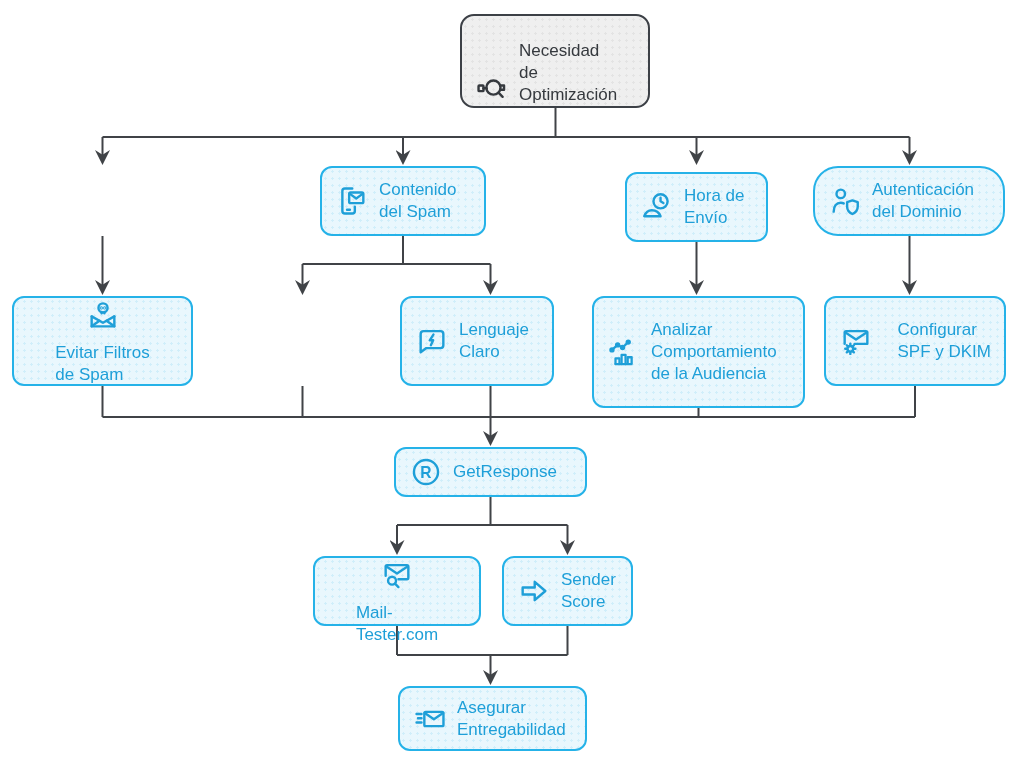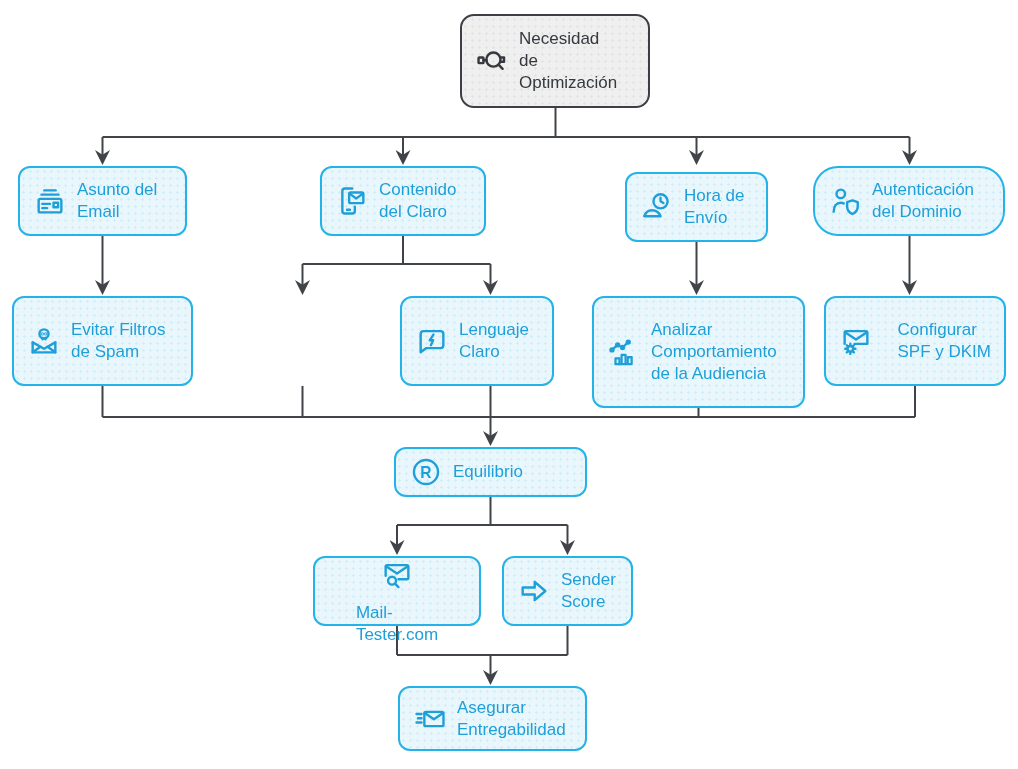--- a/index.html
+++ b/index.html
@@ -34,28 +34,29 @@
   }
   .node .label{white-space:pre-line;}
   .node .icon{flex:0 0 auto;display:flex;align-items:center;}
   .node .icon svg{width:34px;height:34px;display:block;}
   .node.root{
     border-color:var(--root-border);
     background-color:var(--root-fill);
     background-image:radial-gradient(rgba(0,0,0,0.05) 1px, transparent 1.3px);
     color:#35393e;
     border-radius:14px;
+    align-items:flex-end;
   }
   
   .n-necesidad   {left:460px;top:14px; width:190px;height:94px;}
   .n-asunto      {left:18px; top:166px;width:169px;height:70px;}
   .n-contenido   {left:320px;top:166px;width:166px;height:70px;}
   .n-hora        {left:625px;top:172px;width:143px;height:70px;}
   .n-autenticacion{left:813px;top:166px;width:192px;height:70px;border-radius:25px;}
-  .n-evitar      {left:12px; top:296px;width:181px;height:90px;}
+  .n-evitar      {left:12px; top:296px;width:181px;height:90px;flex-direction:column;}
   .n-equilibrio  {left:213px;top:296px;width:179px;height:90px;}
   .n-lenguaje    {left:400px;top:296px;width:154px;height:90px;}
   .n-analizar    {left:592px;top:296px;width:213px;height:112px;}
   .n-configurar  {left:824px;top:296px;width:182px;height:90px;justify-content:space-between;}
   .n-getresponse {left:394px;top:447px;width:193px;height:50px;}
   .n-mailtester  {left:313px;top:556px;width:168px;height:70px;flex-direction:column;}
   .n-senderscore {left:502px;top:556px;width:131px;height:70px;}
   .n-asegurar    {left:398px;top:686px;width:189px;height:65px;}
 </style>
 </head>
@@ -106,46 +107,32 @@
         <circle cx="13" cy="11" r="5"></circle>
         <path d="M16.6,14.6 L19.5,17.5"></path>
         <path d="M18,9.5 h2.5 v3 h-2.5"></path>
       </svg>
     </span>
     <span class="label">Necesidad
 de
 Optimización</span>
   </div>
 
-  <div class="node n-asunto">
-    <span class="icon">
-      <svg viewBox="0 0 24 24" fill="none" stroke="currentColor" stroke-width="1.7" stroke-linecap="round" stroke-linejoin="round">
-        <path d="M8,4.5 h8"></path>
-        <path d="M6,7.5 h12"></path>
-        <rect x="4" y="10.5" width="16" height="9.5" rx="1.2"></rect>
-        <path d="M6.5,14 h5.5"></path>
-        <path d="M6.5,17 h3.5"></path>
-        <rect x="14.5" y="13.2" width="3.2" height="3.2"></rect>
-      </svg>
-    </span>
-    <span class="label">Asunto del
-Email</span>
-  </div>
 
   <div class="node n-contenido">
     <span class="icon">
       <svg viewBox="0 0 24 24" fill="none" stroke="currentColor" stroke-width="1.7" stroke-linecap="round" stroke-linejoin="round">
         <path d="M14,16 v3 a1.8,1.8 0 0 1 -1.8,1.8 H7 A1.8,1.8 0 0 1 5.2,19 V5 A1.8,1.8 0 0 1 7,3.2 h5.2"></path>
         <path d="M8.5,18.2 h2"></path>
         <rect x="10" y="6" width="10" height="7.5" rx="1"></rect>
         <path d="M10.3,6.8 L15,10.2 L19.7,6.8"></path>
       </svg>
     </span>
     <span class="label">Contenido
-del Claro</span>
+del Spam</span>
   </div>
 
   <div class="node n-hora">
     <span class="icon">
       <svg viewBox="0 0 24 24" fill="none" stroke="currentColor" stroke-width="1.7" stroke-linecap="round" stroke-linejoin="round">
         <circle cx="14.5" cy="8" r="5"></circle>
         <path d="M14.5,5.5 V8 l2,1.2"></path>
         <path d="M3,18.5 h11.5 c-1,-2.6 -3.6,-4.2 -6.2,-4.2 c-2.3,0 -4.3,1.6 -5.3,4.2 z"></path>
       </svg>
     </span>
@@ -224,21 +211,21 @@
 SPF y DKIM</span>
   </div>
 
   <div class="node n-getresponse">
     <span class="icon">
       <svg viewBox="0 0 24 24" fill="none" stroke="currentColor" stroke-width="1.7">
         <circle cx="12" cy="12" r="8.5"></circle>
         <text x="12" y="16" text-anchor="middle" font-size="11" font-weight="bold" fill="currentColor" stroke="none" font-family="Liberation Sans, sans-serif">R</text>
       </svg>
     </span>
-    <span class="label">Equilibrio</span>
+    <span class="label">GetResponse</span>
   </div>
 
   <div class="node n-mailtester">
     <span class="icon">
       <svg viewBox="0 0 24 24" fill="none" stroke="currentColor" stroke-width="1.7" stroke-linecap="round" stroke-linejoin="round">
         <path d="M4,12.5 V6 a1,1 0 0 1 1,-1 h14 a1,1 0 0 1 1,1 v8 a1,1 0 0 1 -1,1 h-6"></path>
         <path d="M4.3,5.8 L12,11 L19.7,5.8"></path>
         <circle cx="8.5" cy="16" r="2.8"></circle>
         <path d="M10.6,18.1 L13,20.5"></path>
       </svg>

